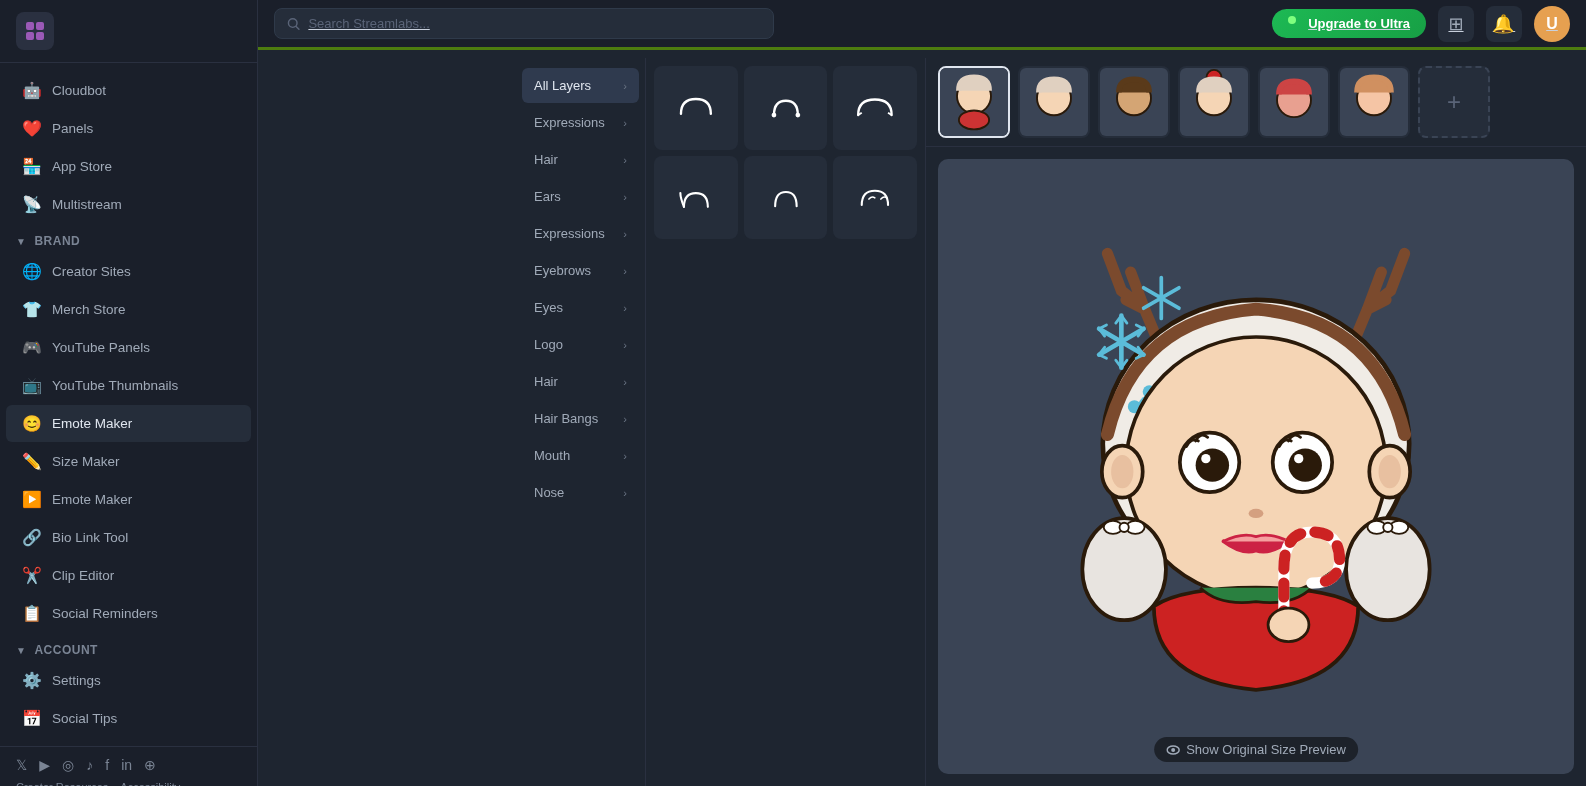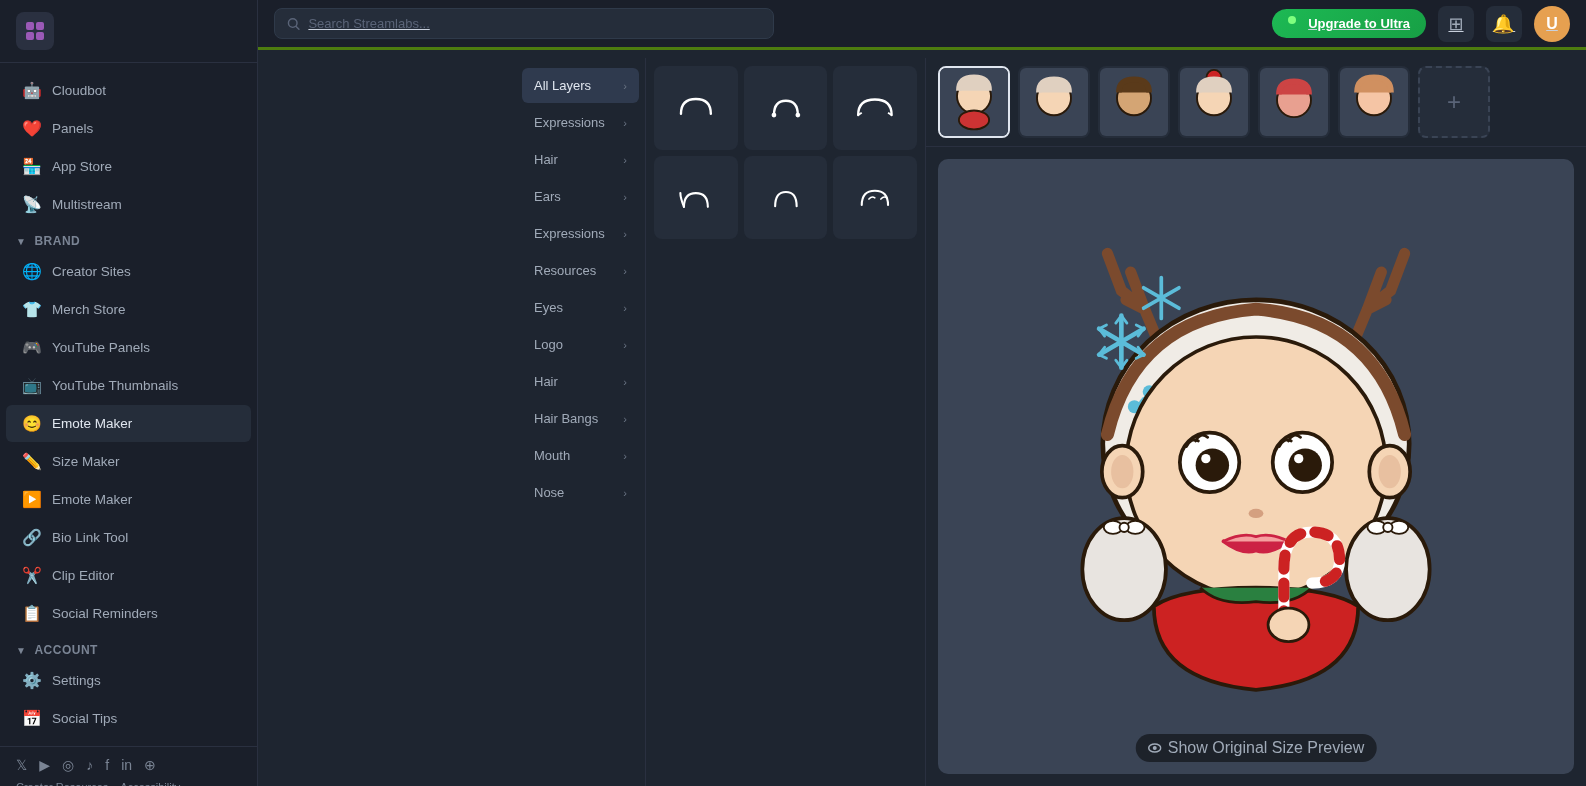--- a/index.html
+++ b/index.html
@@ -290,21 +290,21 @@
     .preview-label {
       position: absolute;
       bottom: 12px;
       left: 50%;
       transform: translateX(-50%);
       display: flex;
       align-items: center;
       gap: 6px;
       background: rgba(0,0,0,0.5);
       color: #a0aab8;
-      font-size: 16px;
+      font-size: 13px;
       padding: 5px 12px;
       border-radius: 20px;
       cursor: pointer;
       white-space: nowrap;
     }
 
     
     .character-container {
       width: 100%;
       height: 100%;
@@ -466,21 +466,21 @@
     </div>
     <div class="layer-btn">
       <span>Ears</span>
       <span class="chevron">›</span>
     </div>
     <div class="layer-btn">
       <span>Expressions</span>
       <span class="chevron">›</span>
     </div>
     <div class="layer-btn">
-      <span>Resources</span>
+      <span>Eyebrows</span>
       <span class="chevron">›</span>
     </div>
     <div class="layer-btn">
       <span>Eyes</span>
       <span class="chevron">›</span>
     </div>
     <div class="layer-btn">
       <span>Logo</span>
       <span class="chevron">›</span>
     </div>

